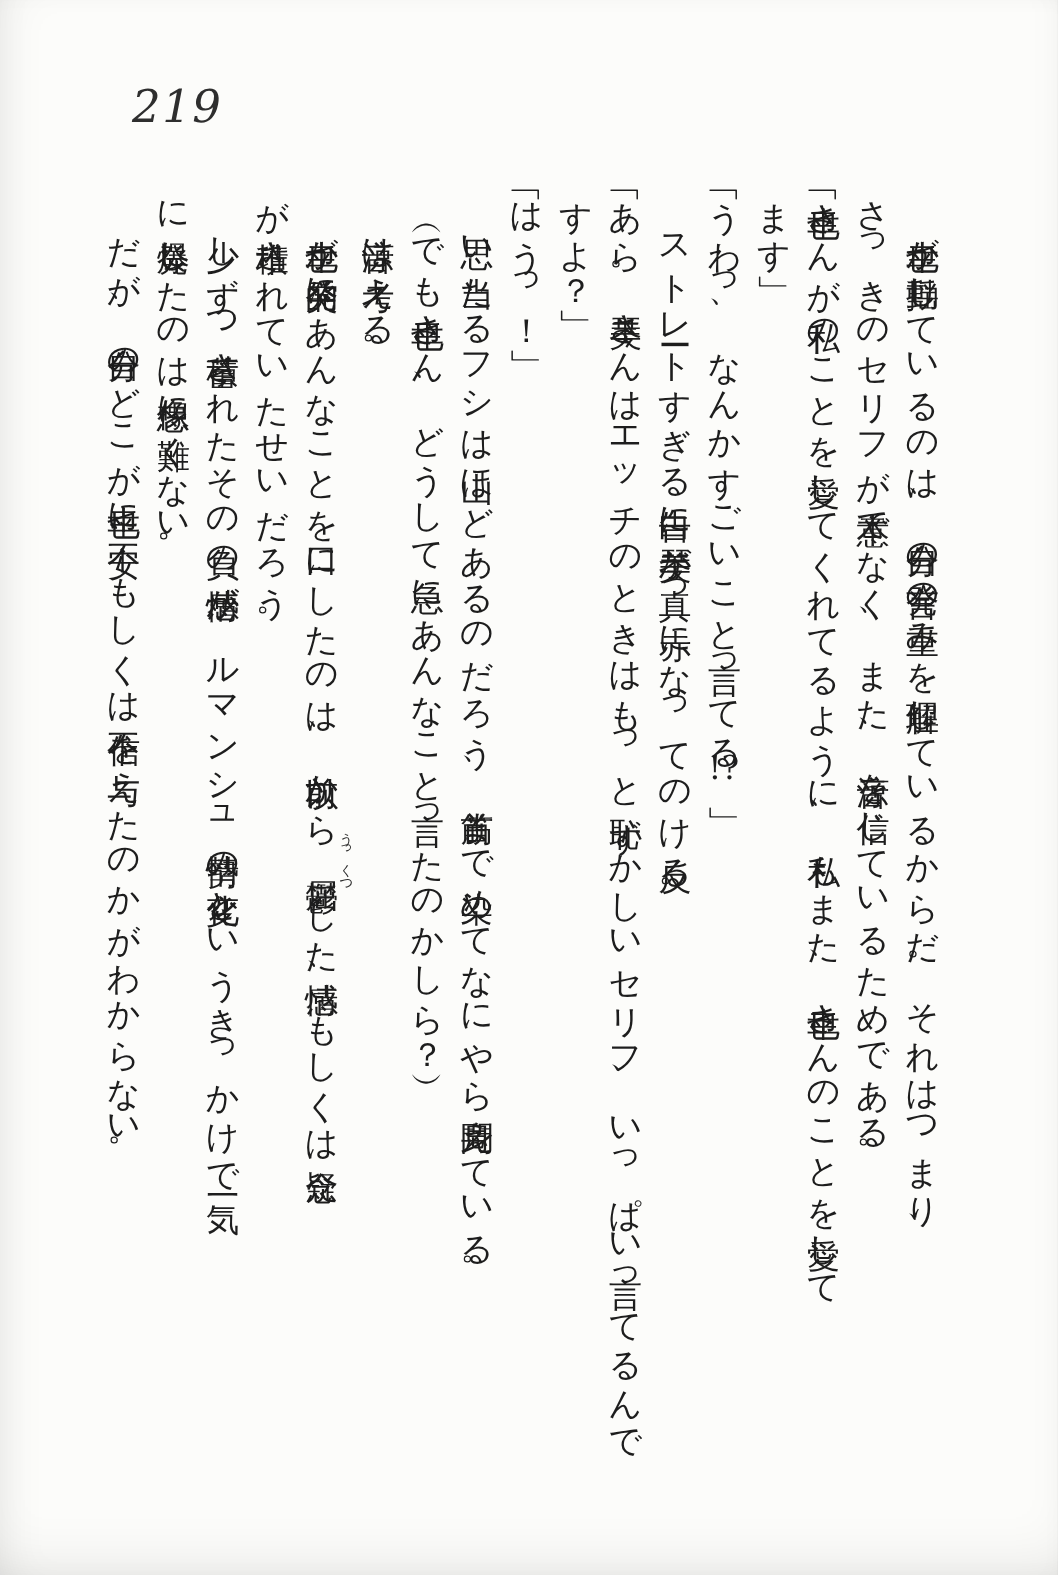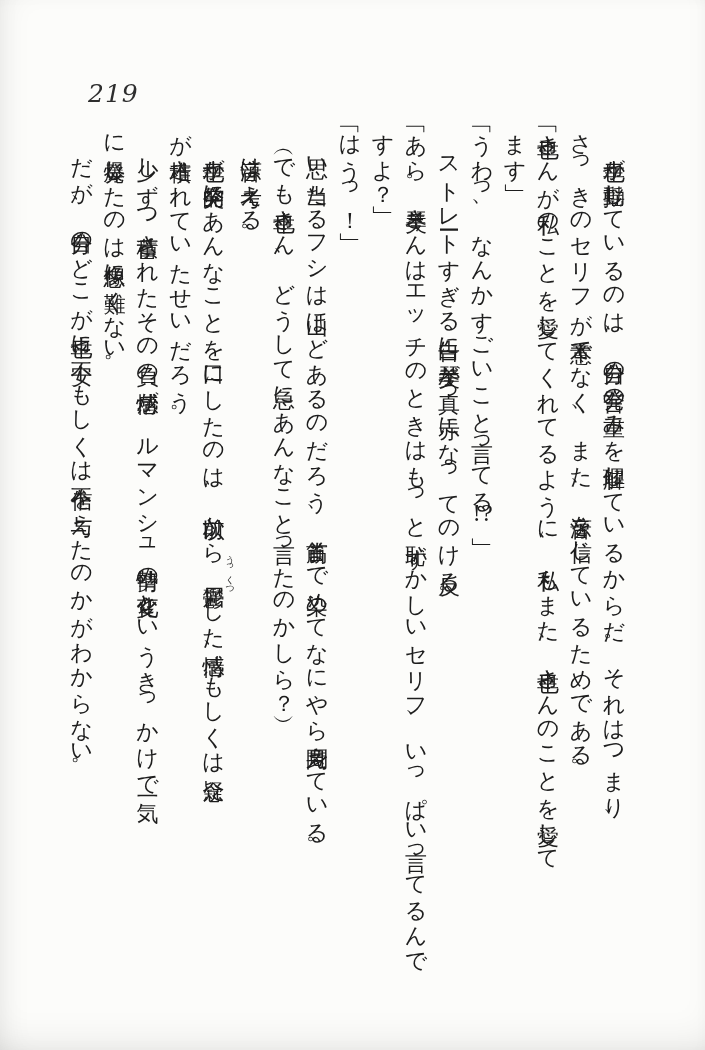--- a/index.html
+++ b/index.html
@@ -15,25 +15,24 @@
     overflow: hidden;
     box-shadow:
       inset 18px 0 40px -28px rgba(0,0,0,0.14),
       inset 0 -22px 48px -30px rgba(0,0,0,0.16),
       inset -8px 0 25px -20px rgba(0,0,0,0.07),
       inset 0 10px 25px -22px rgba(0,0,0,0.05);
   }
   .page-number {
     position: absolute;
     top: 54px; left: 88px;
-    font-size: 25px;
+    font-size: 30px;
     font-style: italic;
     letter-spacing: 1px;
     color: #2e2e2e;
-    margin-top: 25px;
   }
   .text-block {
     position: absolute;
     top: 119px; right: 74px;
     height: 900px;
     writing-mode: vertical-rl;
     -webkit-writing-mode: vertical-rl;
     text-orientation: upright;
     font-size: 22px;
     line-height: 33px;

